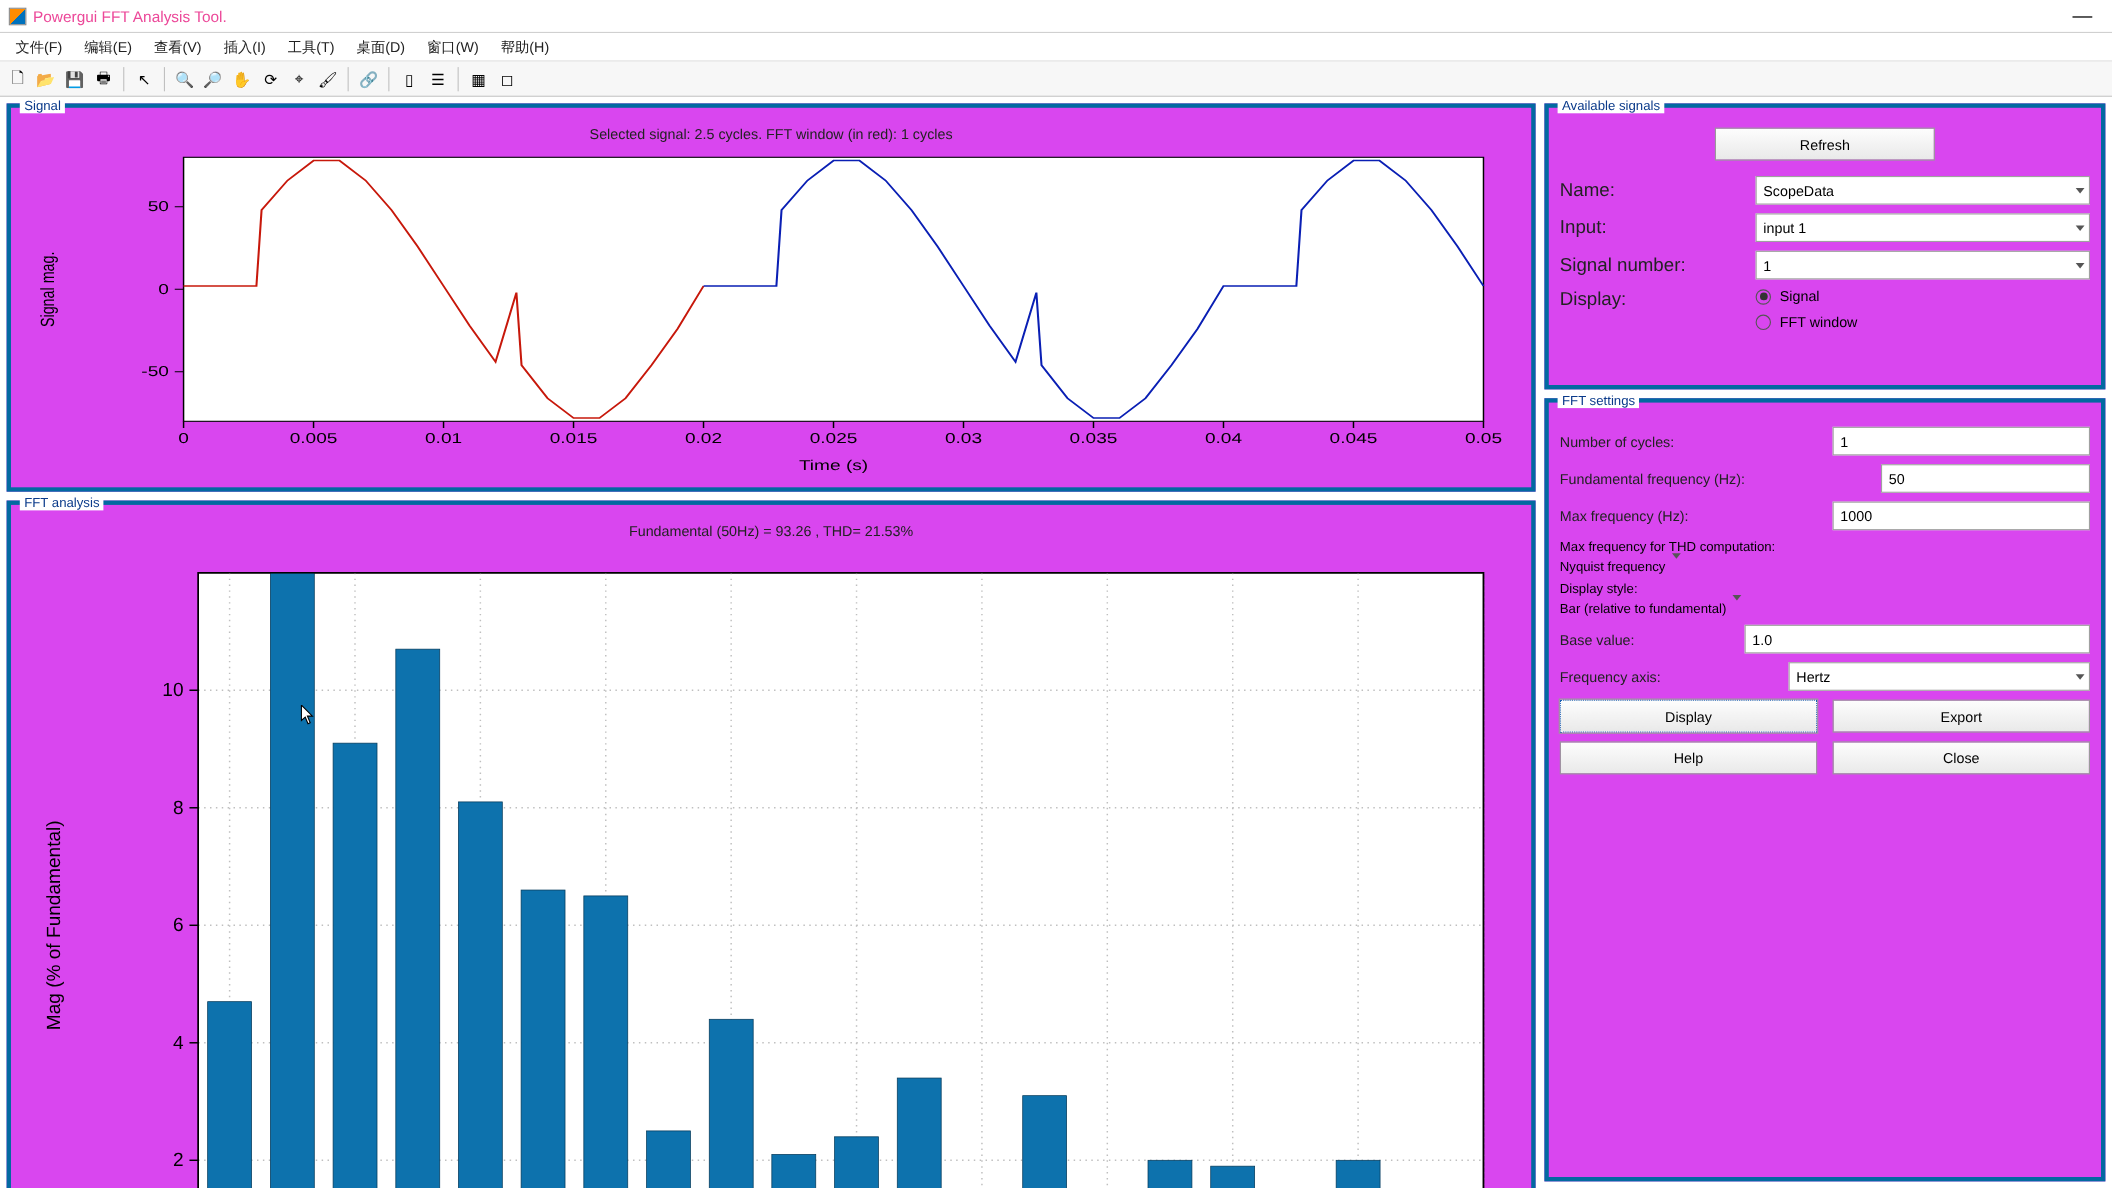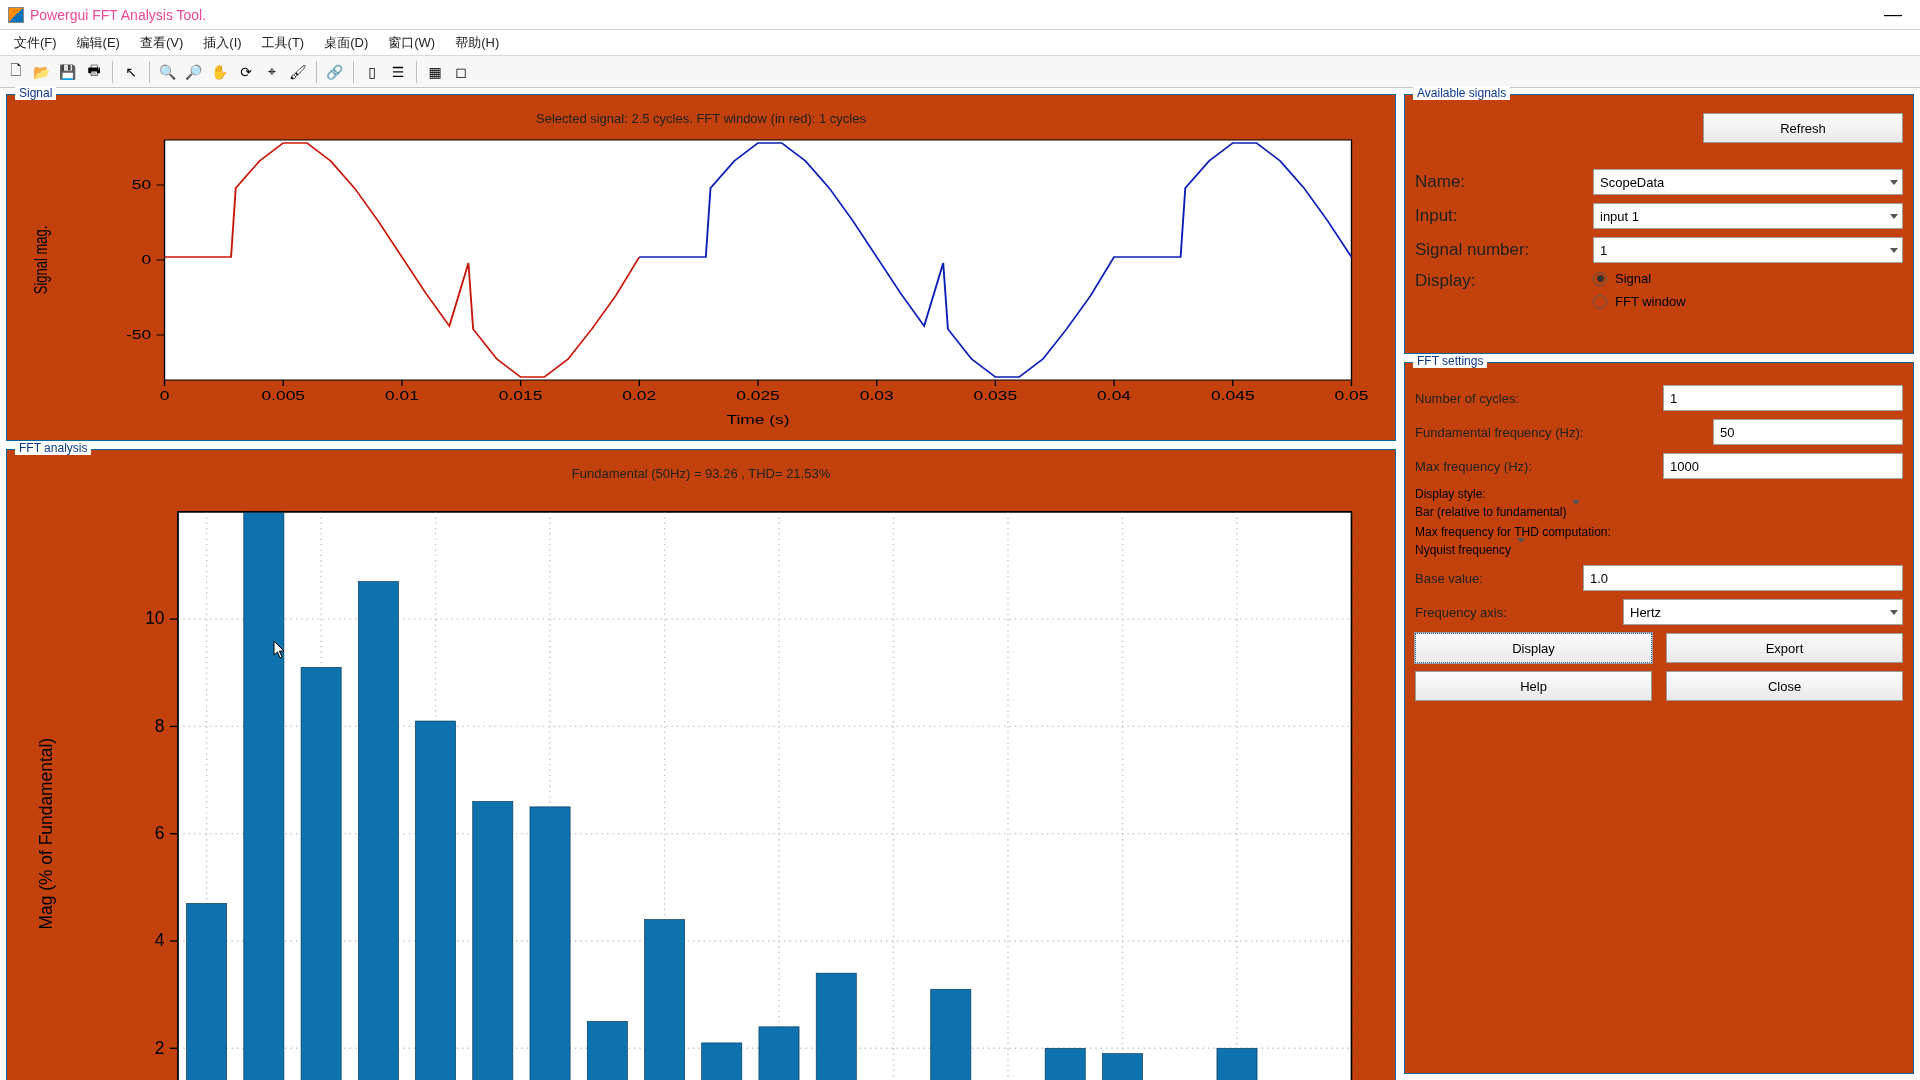--- a/index.html
+++ b/index.html
@@ -72,23 +72,23 @@
     display:flex;
     padding:6px;
     gap:8px;
   }
   .left-col { flex:1; display:flex; flex-direction:column; gap:8px; min-width:0; }
   .right-col { width:510px; display:flex; flex-direction:column; gap:8px; }
 
   
   .groupbox {
     position:relative;
-    border:1px solid #0369a1;
+    border:4px solid #0369a1;
     padding:14px 10px 10px 10px;
-    background:#c2410c;
+    background:#d946ef;
   }
   .groupbox > .legend {
     position:absolute;
     top:-9px; left:8px;
     background:#fff;
     padding:0 4px;
     font-size:12px;
     color:#0a3a8a;
   }
 
@@ -144,21 +144,21 @@
     background:linear-gradient(#fdfdfd,#e9e9e9);
     font-size:13px;
     display:flex;align-items:center;justify-content:center;
     cursor:default;
   }
   .btn.primary { border:1px dotted #1a5fb4; outline:1px solid #9a9a9a; }
 
   .btn-row { display:flex; gap:14px; margin-top:8px; }
   .btn-row .btn { flex:1; }
 
-  .refresh-wrap { display:flex; justify-content:flex-end; margin:4px 0 26px 0; }
+  .refresh-wrap { display:flex; justify-content:center; margin:4px 0 14px 0; }
   .refresh-wrap .btn { width:200px; }
 
   .stacked-row { display:flex; flex-direction:column; gap:4px; margin:6px 0; }
   .stacked-row .lbl-wide { width:auto; }
 
   
   .cursor {
     position:absolute;
     width:14px;height:20px;
     pointer-events:none;
@@ -398,30 +398,30 @@
       <div class="form-row">
         <div class="lbl-wide" style="width:300px">Fundamental frequency (Hz):</div>
         <input type="text" value="50" style="">
       </div>
       <div class="form-row">
         <div class="lbl-wide">Max frequency (Hz):</div>
         <input type="text" value="1000" style="">
       </div>
 
       <div class="stacked-row">
+        <div class="lbl-wide">Max frequency for THD computation:</div>
+        <div class="combo">
+          <span>Nyquist frequency</span><span class="arrow"></span>
+        </div>
+      </div>
+
+      <div class="stacked-row">
         <div class="lbl-wide">Display style:</div>
         <div class="combo">
           <span>Bar (relative to fundamental)</span><span class="arrow"></span>
-        </div>
-      </div>
-
-      <div class="stacked-row">
-        <div class="lbl-wide">Max frequency for THD computation:</div>
-        <div class="combo">
-          <span>Nyquist frequency</span><span class="arrow"></span>
         </div>
       </div>
 
       <div class="form-row">
         <div class="lbl-wide" style="width:160px">Base value:</div>
         <input type="text" value="1.0" style="">
       </div>
       <div class="form-row">
         <div class="lbl-wide" style="width:200px">Frequency axis:</div>
         <div class="combo">

